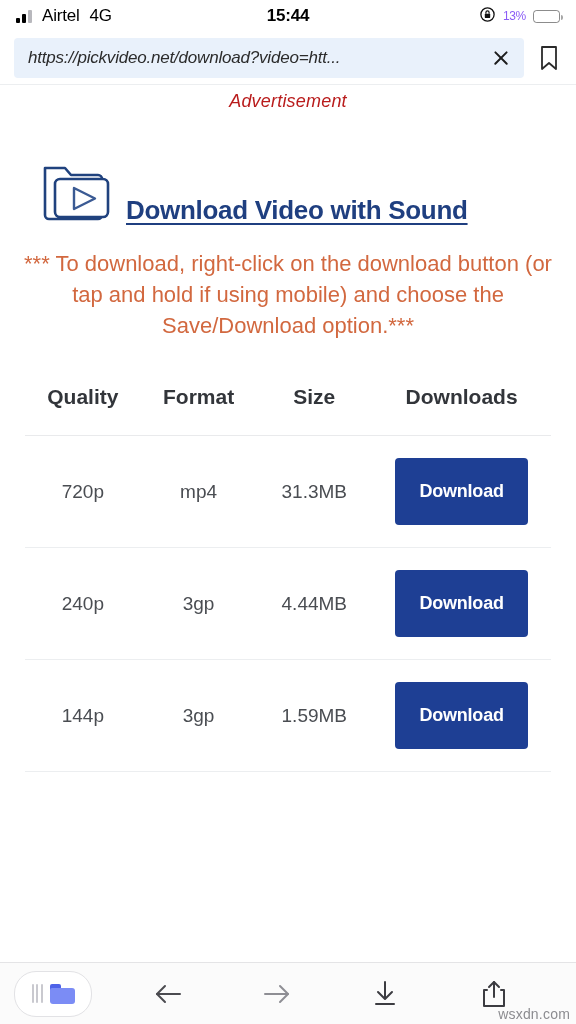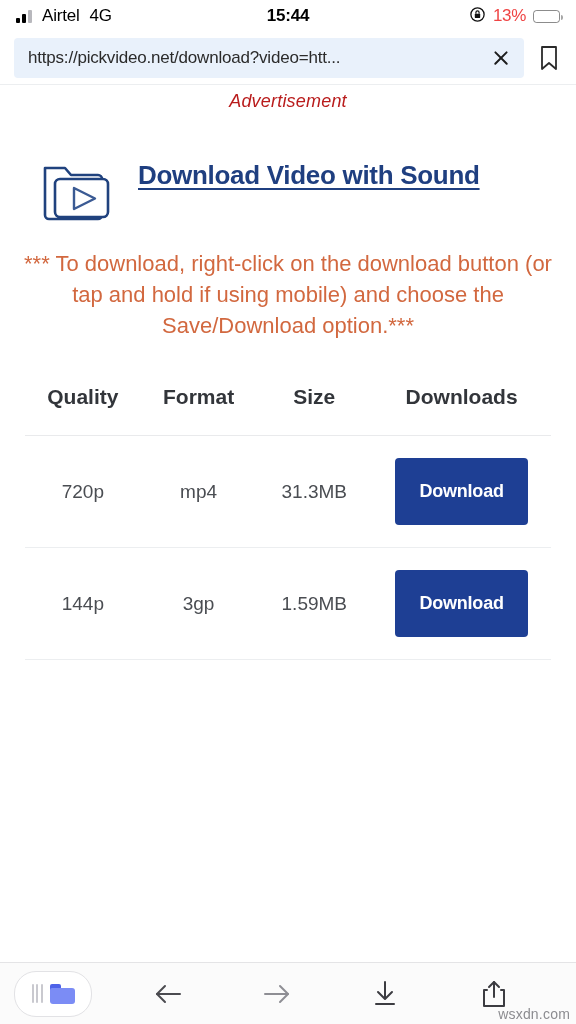--- a/index.html
+++ b/index.html
@@ -65,22 +65,22 @@
     letter-spacing: -0.2px;
     pointer-events: none;
   }
   .status-right {
     margin-left: auto;
     display: flex;
     align-items: center;
     gap: 7px;
   }
   .battery-pct {
-    font-size: 17px;
-    color: #ef4444;
+    font-size: 12px;
+    color: #8b5cf6;
     letter-spacing: -0.3px;
   }
   .battery-shell {
     width: 27px;
     height: 13px;
     border: 1.4px solid rgba(0,0,0,0.45);
     border-radius: 3.5px;
     position: relative;
     box-sizing: border-box;
     padding: 1.3px;
@@ -116,20 +116,21 @@
     flex: 1;
     height: 40px;
     background: #e9f1fb;
     border-radius: 4px;
     display: flex;
     align-items: center;
     padding: 0 12px 0 14px;
     box-sizing: border-box;
     gap: 8px;
     overflow: hidden;
+    font-style: italic;
   }
   .url-text {
     flex: 1;
     font-size: 17px;
     color: #2b2b2b;
     white-space: nowrap;
     overflow: hidden;
     text-overflow: clip;
     letter-spacing: -0.2px;
   }
@@ -175,22 +176,22 @@
     text-align: center;
     font-style: italic;
     font-size: 18px;
     color: #b91c1c;
     margin-top: 6px;
     letter-spacing: 0.2px;
   }
 
   .promo-row {
     display: flex;
-    align-items: flex-start;
-    gap: 24px;
+    align-items: flex-end;
+    gap: 12px;
     padding: 48px 12px 0 40px;
   }
   .promo-link {
     font-size: 26px;
     font-weight: bold;
     color: #1f3f80;
     text-decoration: underline;
     text-underline-offset: 4px;
     letter-spacing: -0.3px;
   }
@@ -390,20 +391,28 @@
     <tbody>
       <tr>
         <td class="col-quality">720p</td>
         <td class="col-format">mp4</td>
         <td class="col-size">31.3MB</td>
         <td class="col-action">
           <button class="download-btn">Download</button>
         </td>
       </tr>
       <tr>
+        <td class="col-quality">240p</td>
+        <td class="col-format">3gp</td>
+        <td class="col-size">4.44MB</td>
+        <td class="col-action">
+          <button class="download-btn">Download</button>
+        </td>
+      </tr>
+      <tr>
         <td class="col-quality">144p</td>
         <td class="col-format">3gp</td>
         <td class="col-size">1.59MB</td>
         <td class="col-action">
           <button class="download-btn">Download</button>
         </td>
       </tr>
     </tbody>
   </table>
 

